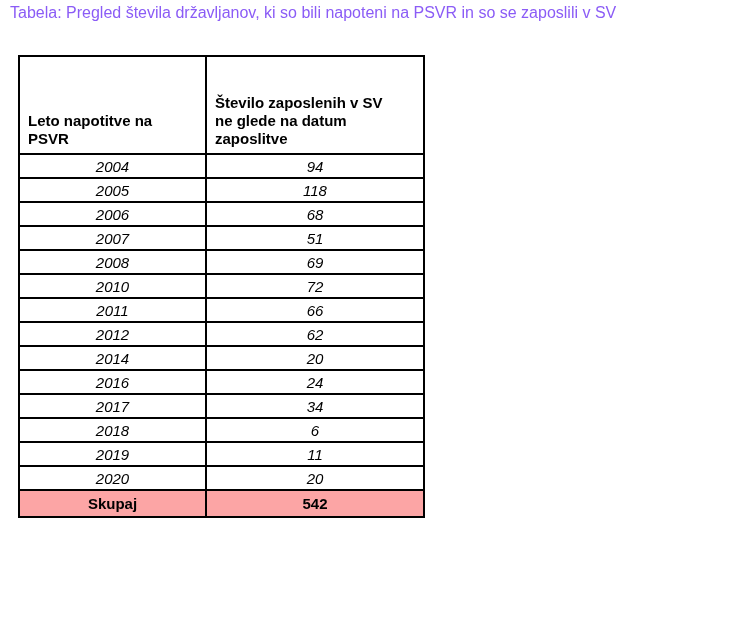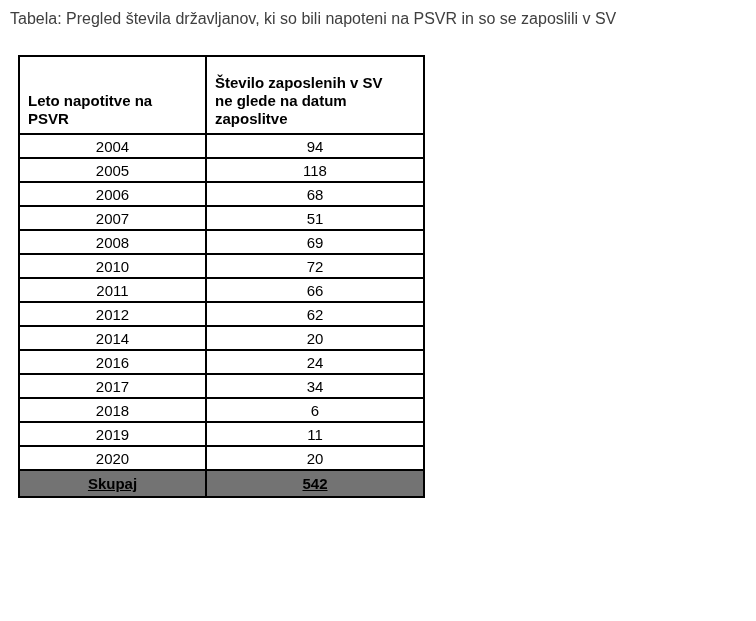--- a/index.html
+++ b/index.html
@@ -12,24 +12,24 @@
     overflow: hidden;
   }
   .page {
     position: relative;
     width: 756px;
     height: 621px;
   }
   .doc-title {
     position: absolute;
     left: 10px;
-    top: 9px;
+    top: 3px;
     font-size: 16px;
     line-height: 1.2;
-    color: #404040;
+    color: #8b5cf6;
     white-space: nowrap;
   }
   table.data-table {
     position: absolute;
     left: 18px;
     top: 55px;
     border-collapse: collapse;
     table-layout: fixed;
     width: 405px;
     font-size: 15px;
@@ -38,41 +38,42 @@
   .data-table td {
     border: 2px solid #000000;
     overflow: hidden;
   }
   .data-table col.col-year  { width: 187px; }
   .data-table col.col-count { width: 218px; }
   .data-table th {
     font-weight: bold;
     text-align: left;
     vertical-align: bottom;
-    height: 78px;
+    height: 98px;
     padding: 4px 6px 5px 8px;
     line-height: 1.2;
   }
   .data-table th .hdr-text { display: block; }
   .data-table th.th-year .hdr-text  { max-width: 140px; }
   .data-table th.th-count .hdr-text { max-width: 172px; }
   .data-table tbody td {
     height: 24px;
     text-align: center;
     vertical-align: middle;
     padding: 1px 2px;
+    font-style: italic;
   }
   .data-table tfoot td {
     height: 27px;
     text-align: center;
     vertical-align: middle;
     font-weight: bold;
     padding: 1px 2px;
   }
-  .total-row td { background: #737373; text-decoration: underline; }
+  .total-row td { background: #fca5a5; }
 </style>
 </head>
 <body>
 
 <div class="page">
 
   <div class="doc-title">Tabela: Pregled števila državljanov, ki so bili napoteni na PSVR in so se zaposlili v SV</div>
 
   <table class="data-table">
     <colgroup>

